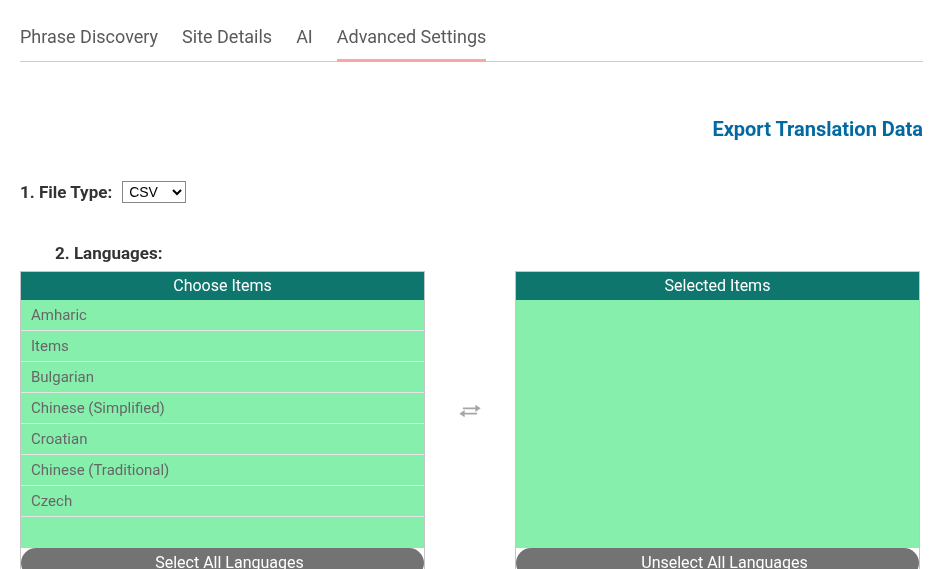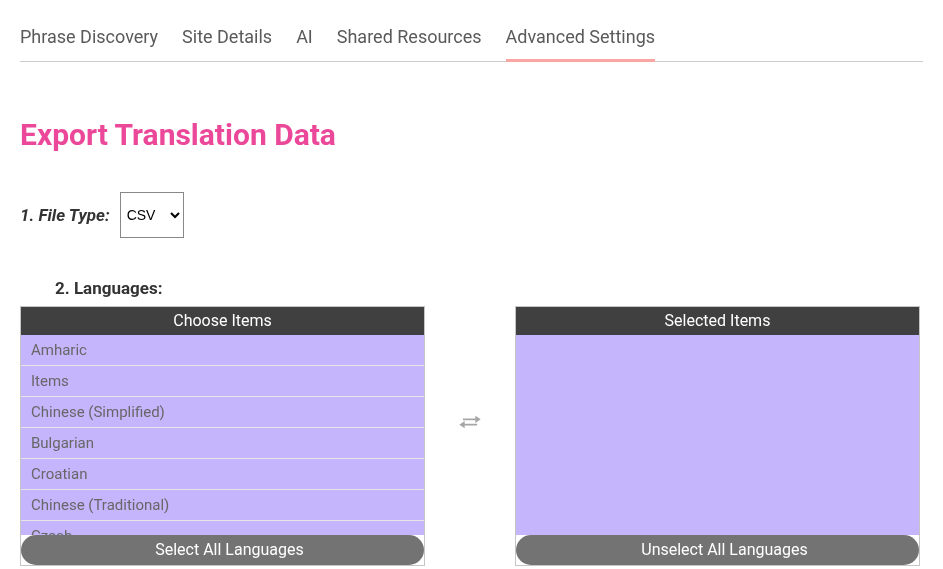--- a/index.html
+++ b/index.html
@@ -25,41 +25,41 @@
       cursor: pointer;
       border-bottom: 3px solid transparent;
       margin-bottom: -1px;
     }
     .tab.active {
       color: #5a5a5a;
       border-bottom: 3px solid #fca5a5;
     }
 
     .page-title {
-      font-size: 30px;
+      font-size: 20px;
       font-weight: 700;
-      color: #ec4899;
+      color: #0369a1;
       margin-bottom: 40px;
+      text-align: right;
     }
 
     .label-row {
       margin-bottom: 40px;
       display: flex;
       align-items: center;
       gap: 10px;
     }
     .label-row .lbl {
       font-size: 17px;
       font-weight: 700;
       color: #333;
-      font-style: italic;
     }
     .file-type-select {
       border: 1px solid #888;
-      padding: 13px 2px;
+      padding: 1px 2px;
       font-size: 14px;
       background: #fff;
       min-width: 64px;
     }
 
     .lang-label {
       font-size: 17px;
       font-weight: 700;
       color: #333;
       margin-bottom: 8px;
@@ -69,31 +69,31 @@
     .dual-panel {
       display: flex;
       align-items: center;
       gap: 0;
     }
     .panel {
       width: 405px;
       border: 1px solid #c5c5c5;
     }
     .panel-header {
-      background: #404040;
+      background: #0f766e;
       color: #fff;
       text-align: center;
       font-size: 16px;
       padding: 4px 0 5px 0;
       font-weight: 400;
     }
     .panel-list {
-      height: 200px;
+      height: 248px;
       overflow-y: scroll;
-      background: #c4b5fd;
+      background: #86efac;
     }
     .panel-list::-webkit-scrollbar { width: 15px; }
     .panel-list::-webkit-scrollbar-track { background: #f1f1f1; }
     .panel-list::-webkit-scrollbar-thumb { background: #c0c0c0; border-radius: 2px; }
     .list-item {
       padding: 6px 10px;
       font-size: 15px;
       color: #676767;
       border-bottom: 1px solid #e5e5e5;
       cursor: pointer;
@@ -120,21 +120,20 @@
     }
     .swap-col svg { fill: #a6a6a6; }
   </style>
 </head>
 <body>
 
 <div class="tabs">
   <div class="tab">Phrase Discovery</div>
   <div class="tab">Site Details</div>
   <div class="tab">AI</div>
-  <div class="tab">Shared Resources</div>
   <div class="tab active">Advanced Settings</div>
 </div>
 
 <h1 class="page-title">Export Translation Data</h1>
 
 <div class="label-row">
   <span class="lbl">1. File Type:</span>
   <select class="file-type-select">
     <option>CSV</option>
   </select>
@@ -142,22 +141,22 @@
 
 <div class="lang-label">2. Languages:</div>
 
 <div class="dual-panel">
 
   <div class="panel">
     <div class="panel-header">Choose Items</div>
     <div class="panel-list">
       <div class="list-item">Amharic</div>
       <div class="list-item">Items</div>
+      <div class="list-item">Bulgarian</div>
       <div class="list-item">Chinese (Simplified)</div>
-      <div class="list-item">Bulgarian</div>
       <div class="list-item">Croatian</div>
       <div class="list-item">Chinese (Traditional)</div>
       <div class="list-item">Czech</div>
     </div>
     <div class="panel-footer-btn">Select All Languages</div>
   </div>
 
   <div class="swap-col">
     <svg width="22" height="16" viewBox="0 0 24 18">
       <path d="M4 5 L18 5 L18 2 L24 6 L18 10 L18 7 L4 7 Z"></path>

